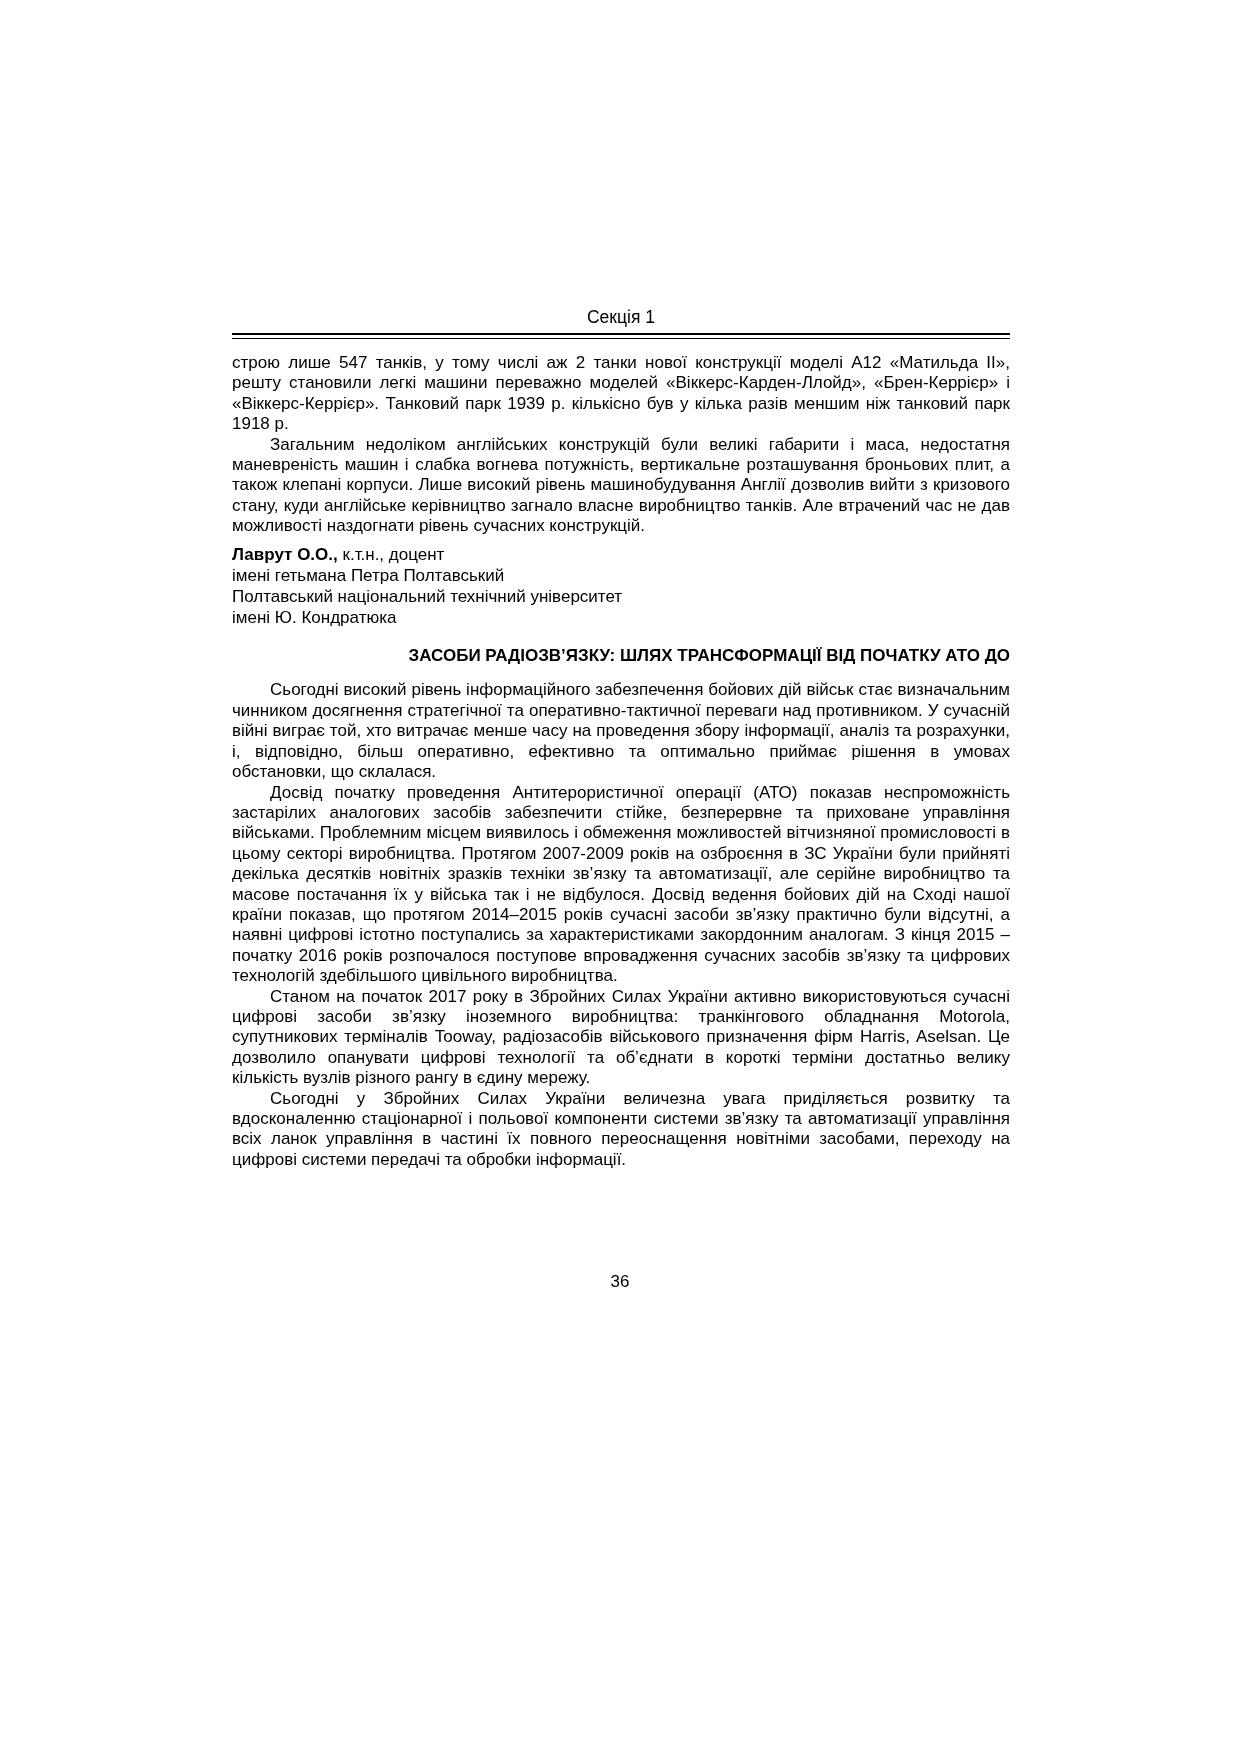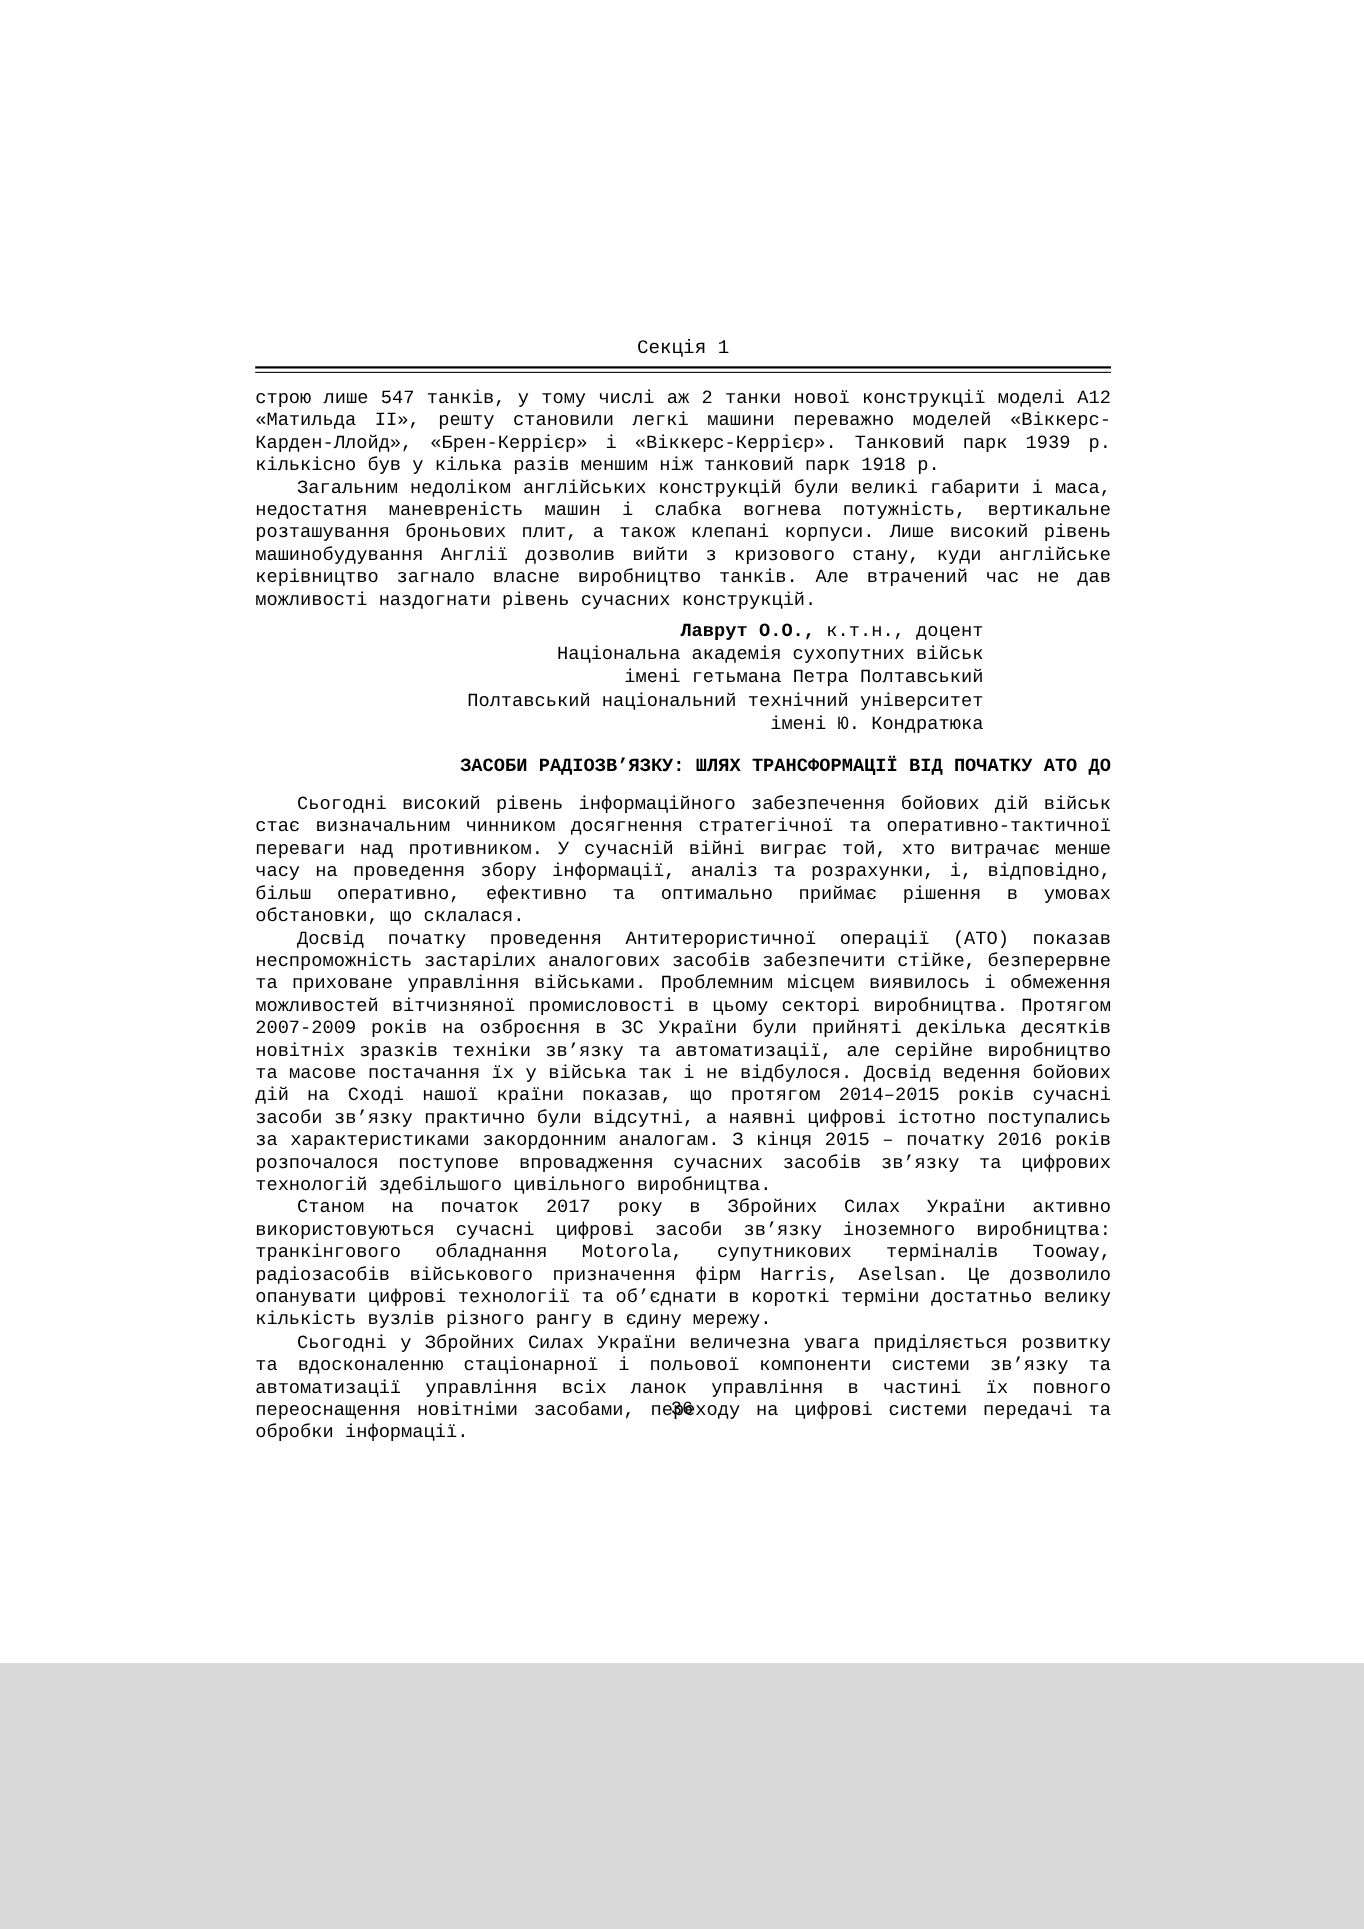--- a/index.html
+++ b/index.html
@@ -3,24 +3,24 @@
 <meta charset="utf-8">
 <style>
   html, body {
     margin: 0;
     padding: 0;
     background: #d9d9d9;
   }
   .page {
     position: relative;
     width: 1240px;
-    height: 1512px;
+    height: 1754px;
     margin: 0 auto;
     background: #ffffff;
-    font-family: Liberation Mono, monospace;
+    font-family: Liberation Sans, sans-serif;
     color: #000000;
     overflow: hidden;
   }
   .content {
     position: absolute;
     left: 232px;
     top: 306px;
     width: 778px;
   }
   .section-header {
@@ -41,21 +41,20 @@
     text-align: justify;
     margin: 0;
     text-indent: 38px;
   }
   p.no-indent {
     text-indent: 0;
   }
   .authors {
     margin: 7px 0 0 0;
     padding-right: 116px;
-    text-align: right;
     font-size: 17px;
     line-height: 21.2px;
   }
   .authors .b {
     font-weight: bold;
   }
   .article-title {
     margin: 17px 0 13px 0;
     text-align: right;
     font-weight: bold;
@@ -81,21 +80,20 @@
     <div class="section-header">Секція 1</div>
 
     <div class="double-rule"></div>
 
     <p class="body no-indent">строю лише 547 танків, у тому числі аж 2 танки нової конструкції моделі А12 «Матильда ІІ», решту становили легкі машини переважно моделей «Віккерс-Карден-Ллойд», «Брен-Керрієр» і «Віккерс-Керрієр». Танковий парк 1939 р. кількісно був у кілька разів меншим ніж танковий парк 1918 р.</p>
 
     <p class="body">Загальним недоліком англійських конструкцій були великі габарити і маса, недостатня маневреність машин і слабка вогнева потужність, вертикальне розташування броньових плит, а також клепані корпуси. Лише високий рівень машинобудування Англії дозволив вийти з кризового стану, куди англійське керівництво загнало власне виробництво танків. Але втрачений час не дав можливості наздогнати рівень сучасних конструкцій.</p>
 
     <div class="authors">
       <div><span class="b">Лаврут О.О.,</span><span> к.т.н., доцент</span></div>
-      <div><span class="b"></span><span>Національна академія сухопутних військ</span></div>
       <div><span class="b"></span><span>імені гетьмана Петра Полтавський</span></div>
       <div><span class="b"></span><span>Полтавський національний технічний університет</span></div>
       <div><span class="b"></span><span>імені Ю. Кондратюка</span></div>
     </div>
 
     <div class="article-title">
       <div>ЗАСОБИ РАДІОЗВ’ЯЗКУ: ШЛЯХ ТРАНСФОРМАЦІЇ ВІД ПОЧАТКУ АТО ДО</div>
     </div>
 
     <p class="body">Сьогодні високий рівень інформаційного забезпечення бойових дій військ стає визначальним чинником досягнення стратегічної та оперативно-тактичної переваги над противником. У сучасній війні виграє той, хто витрачає менше часу на проведення збору інформації, аналіз та розрахунки, і, відповідно, більш оперативно, ефективно та оптимально приймає рішення в умовах обстановки, що склалася.</p>

